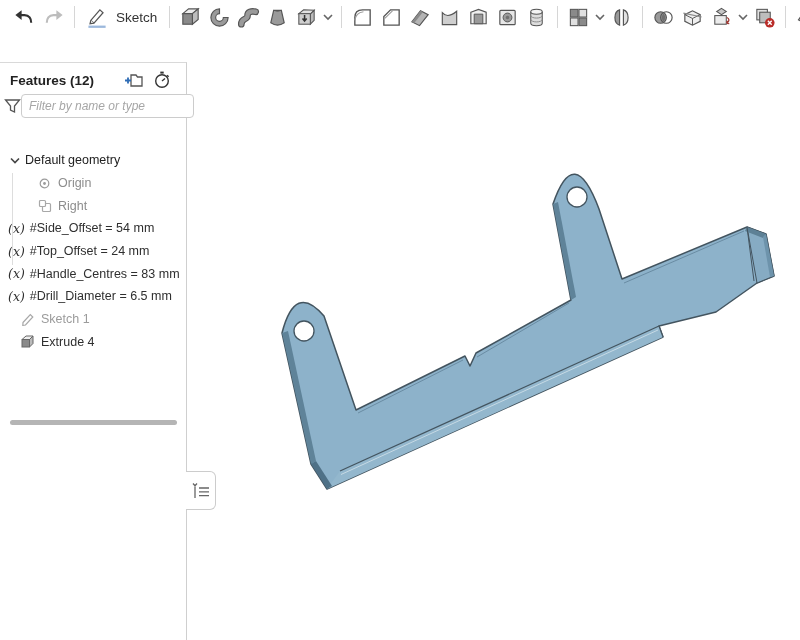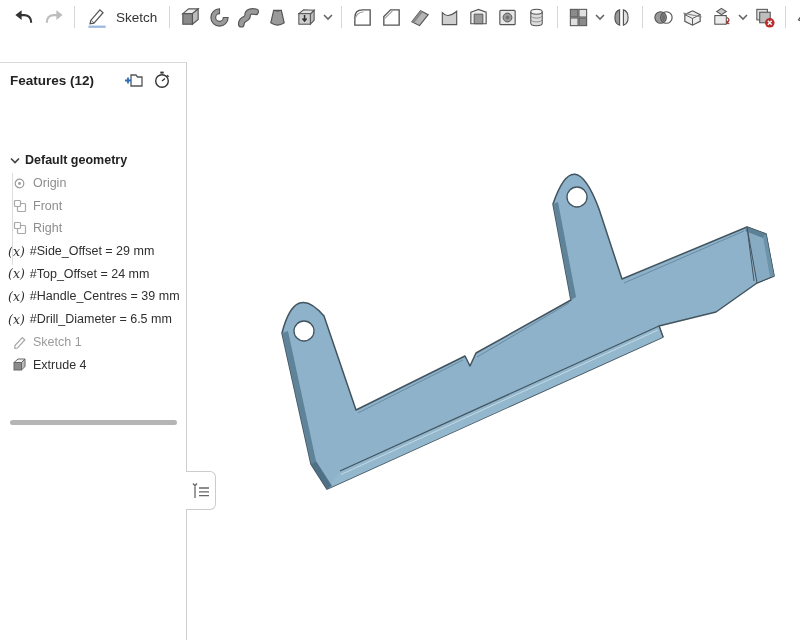--- a/index.html
+++ b/index.html
@@ -23,23 +23,23 @@
   .filter-row{position:absolute;left:0;top:30px;right:0;height:26px;display:flex;align-items:center}
   .funnel{width:26px;height:22px;display:flex;align-items:center;justify-content:center;cursor:pointer;margin-left:4px}
   .filter-input{flex:1;margin-right:9px;height:22px;border:1px solid #ccc;border-radius:4px;
     font-family:"Liberation Sans",sans-serif;font-size:12px;font-style:italic;color:#555;padding:0 7px;outline:none}
   .filter-input::placeholder{color:#a6a6a6;font-style:italic}
   .plist{position:absolute;left:0;top:86px;right:1px}
   .row{height:22.7px;display:flex;align-items:center;font-size:12.5px;color:#2f2f2f;cursor:pointer;white-space:nowrap}
   .row .ic{width:15px;height:15px;display:flex;align-items:center;justify-content:center;margin-right:6px;flex:0 0 auto}
   .row.root{padding-left:8px;font-weight:bold;color:#222}
   .row.root .ic{margin-right:3px;width:14px}
-  .row.child{padding-left:12px;color:#8d8d8d}
+  .row.child{padding-left:37px;color:#8d8d8d}
   .row.vrow{padding-left:8px}
-  .row.frow{padding-left:12px}
+  .row.frow{padding-left:20px}
   .row.muted{color:#9b9b9b}
   .vicon{font-family:"DejaVu Serif",serif;font-style:italic;font-size:12.5px;color:#2f2f2f;margin-right:5px}
   .guide{position:absolute;left:12px;top:24px;width:1px;height:92px;background:#ddd}
   .hscroll{position:absolute;left:10px;top:357px;width:167px;height:5px;background:#b5b5b5;border-radius:3px;cursor:pointer}
   
   .flyout{position:absolute;left:186px;top:471px;width:30px;height:39px;background:#fff;
     border:1px solid #ccc;border-left:none;border-radius:0 6px 6px 0;display:flex;align-items:center;
     justify-content:center;cursor:pointer;box-sizing:border-box}
   
   .viewport{position:absolute;left:187px;top:0;right:0;bottom:0;cursor:default}
@@ -265,72 +265,71 @@
     </span>
     <span class="phicon">
       <svg width="18" height="18" viewBox="0 0 18 18">
         <circle cx="9" cy="10" r="6.3" fill="none" stroke="#333" stroke-width="1.4"></circle>
         <path d="M9 10 L12 7.4" stroke="#333" stroke-width="1.3" fill="none"></path>
         <rect x="7.3" y="0.6" width="3.4" height="2" fill="#333"></rect>
         <path d="M14 4.2 l1.6 1.6" stroke="#333" stroke-width="1.4"></path>
       </svg>
     </span>
   </div>
+  <div class="filter-row">
+    <span class="funnel">
+      <svg width="17" height="16" viewBox="0 0 17 16">
+          <path d="M1.5 2 H15.5 L10.5 8 V14 L6.5 12 V8 Z" fill="none" stroke="#555" stroke-width="1.3"></path>
+        </svg>
+    </span>
+    <input class="filter-input" type="text" placeholder="Filter by name or type" style="">
+  </div>
 
   <div class="plist">
     <div class="guide"></div>
 
     <div class="row root">
       <span class="ic">
         <svg width="10" height="7" viewBox="0 0 10 7">
             <path d="M1 1.5 L5 5.5 L9 1.5" stroke="#444" stroke-width="1.6" fill="none"></path>
           </svg>
       </span>
-      <span style="font-weight:bold;color:#222">Default geometry</span>
+      <span style="font-weight:normal;color:#222">Default geometry</span>
     </div>
 
     <div class="row child">
       <span class="ic">
         <svg width="13" height="13" viewBox="0 0 13 13">
             <circle cx="6.5" cy="6.5" r="4.3" fill="none" stroke="#9b9b9b" stroke-width="1.2"></circle>
             <circle cx="6.5" cy="6.5" r="1.4" fill="#9b9b9b"></circle>
           </svg>
       </span>
       <span>Origin</span>
     </div>
     <div class="row child">
       <span class="ic">
         <svg width="14" height="14" viewBox="0 0 14 14">
             <rect x="4.5" y="4.5" width="8" height="8" rx="1" fill="none" stroke="#a8a8a8" stroke-width="1.2"></rect>
             <rect x="1.5" y="1.5" width="6" height="6" rx="1" fill="#fff" stroke="#a8a8a8" stroke-width="1.2"></rect>
           </svg>
       </span>
-      <span>Front</span>
-    </div>
-    <div class="row child">
-      <span class="ic">
-        <svg width="14" height="14" viewBox="0 0 14 14">
-            <rect x="4.5" y="4.5" width="8" height="8" rx="1" fill="none" stroke="#a8a8a8" stroke-width="1.2"></rect>
-            <rect x="1.5" y="1.5" width="6" height="6" rx="1" fill="#fff" stroke="#a8a8a8" stroke-width="1.2"></rect>
-          </svg>
-      </span>
       <span>Right</span>
     </div>
 
     <div class="row vrow">
       <span class="vicon">(x)</span>
-      <span>#Side_Offset = 29 mm</span>
+      <span>#Side_Offset = 54 mm</span>
     </div>
     <div class="row vrow">
       <span class="vicon">(x)</span>
       <span>#Top_Offset = 24 mm</span>
     </div>
     <div class="row vrow">
       <span class="vicon">(x)</span>
-      <span>#Handle_Centres = 39 mm</span>
+      <span>#Handle_Centres = 83 mm</span>
     </div>
     <div class="row vrow">
       <span class="vicon">(x)</span>
       <span>#Drill_Diameter = 6.5 mm</span>
     </div>
 
     <div class="row frow muted">
       <span class="ic">
         <svg width="14" height="14" viewBox="0 0 14 14">
             <path d="M2 10.5 L9.3 2.5 L11.8 5 L4.5 13 L1.8 13.4 Z" fill="none" stroke="#a8a8a8" stroke-width="1.2"></path>

